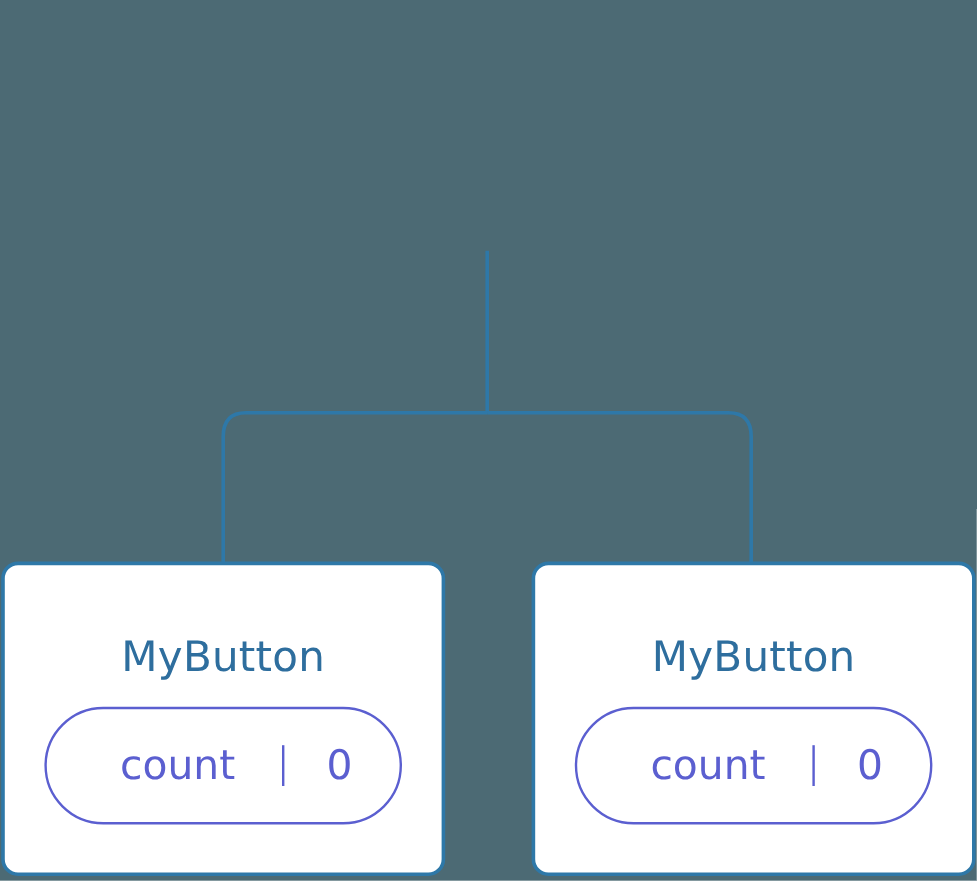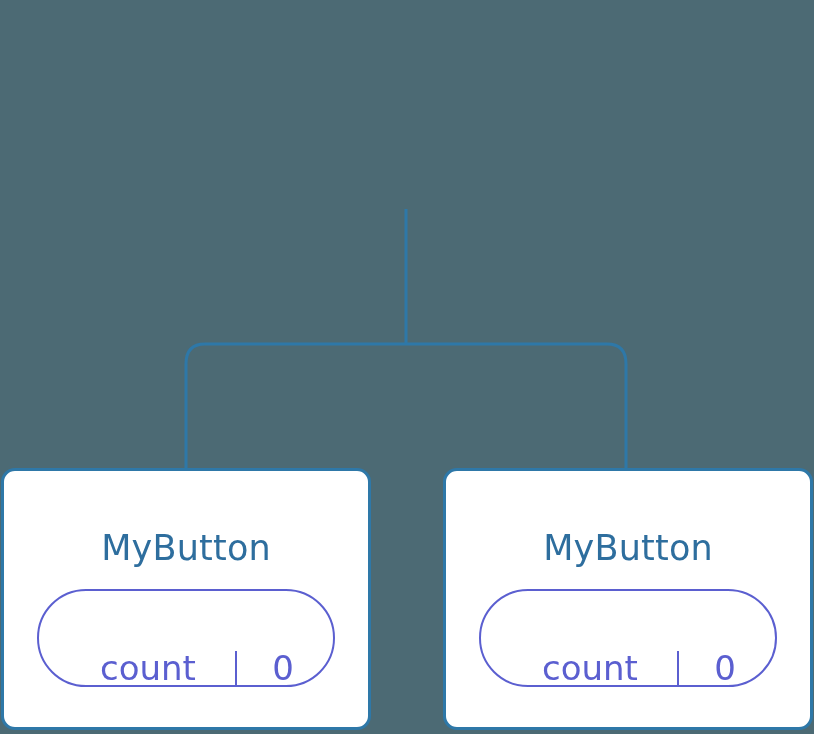--- a/index.html
+++ b/index.html
@@ -73,21 +73,21 @@
   }
 
   .node-leaf .node-title {
     margin-top: 18px;
     margin-bottom: 22px;
   }
 
   
   .state-pill {
     display: flex;
-    align-items: flex-end;
+    align-items: center;
     box-sizing: border-box;
     height: 98px;
     border: 2px solid #5b5fd0;
     border-radius: 49px;
     background: transparent;
     overflow: hidden;
   }
 
   .pill-key,
   .pill-value {

